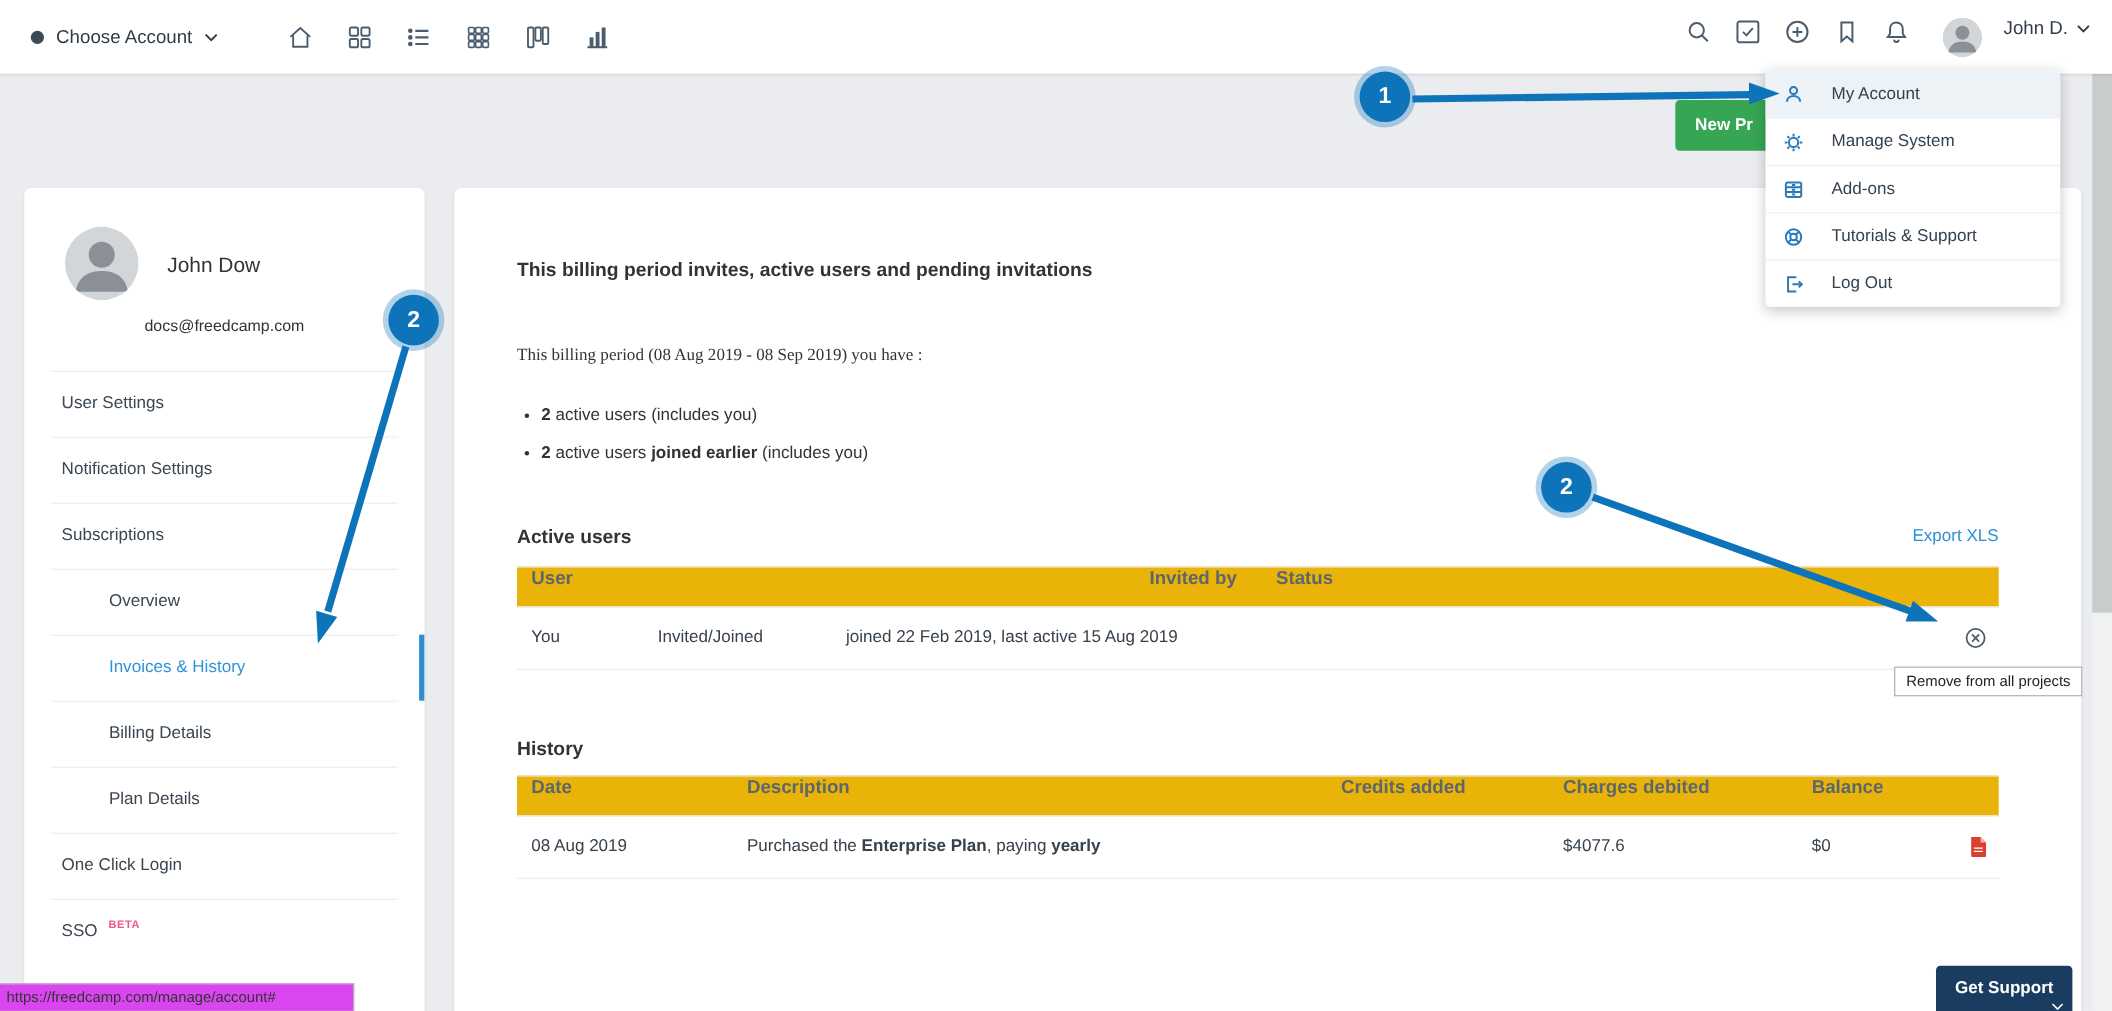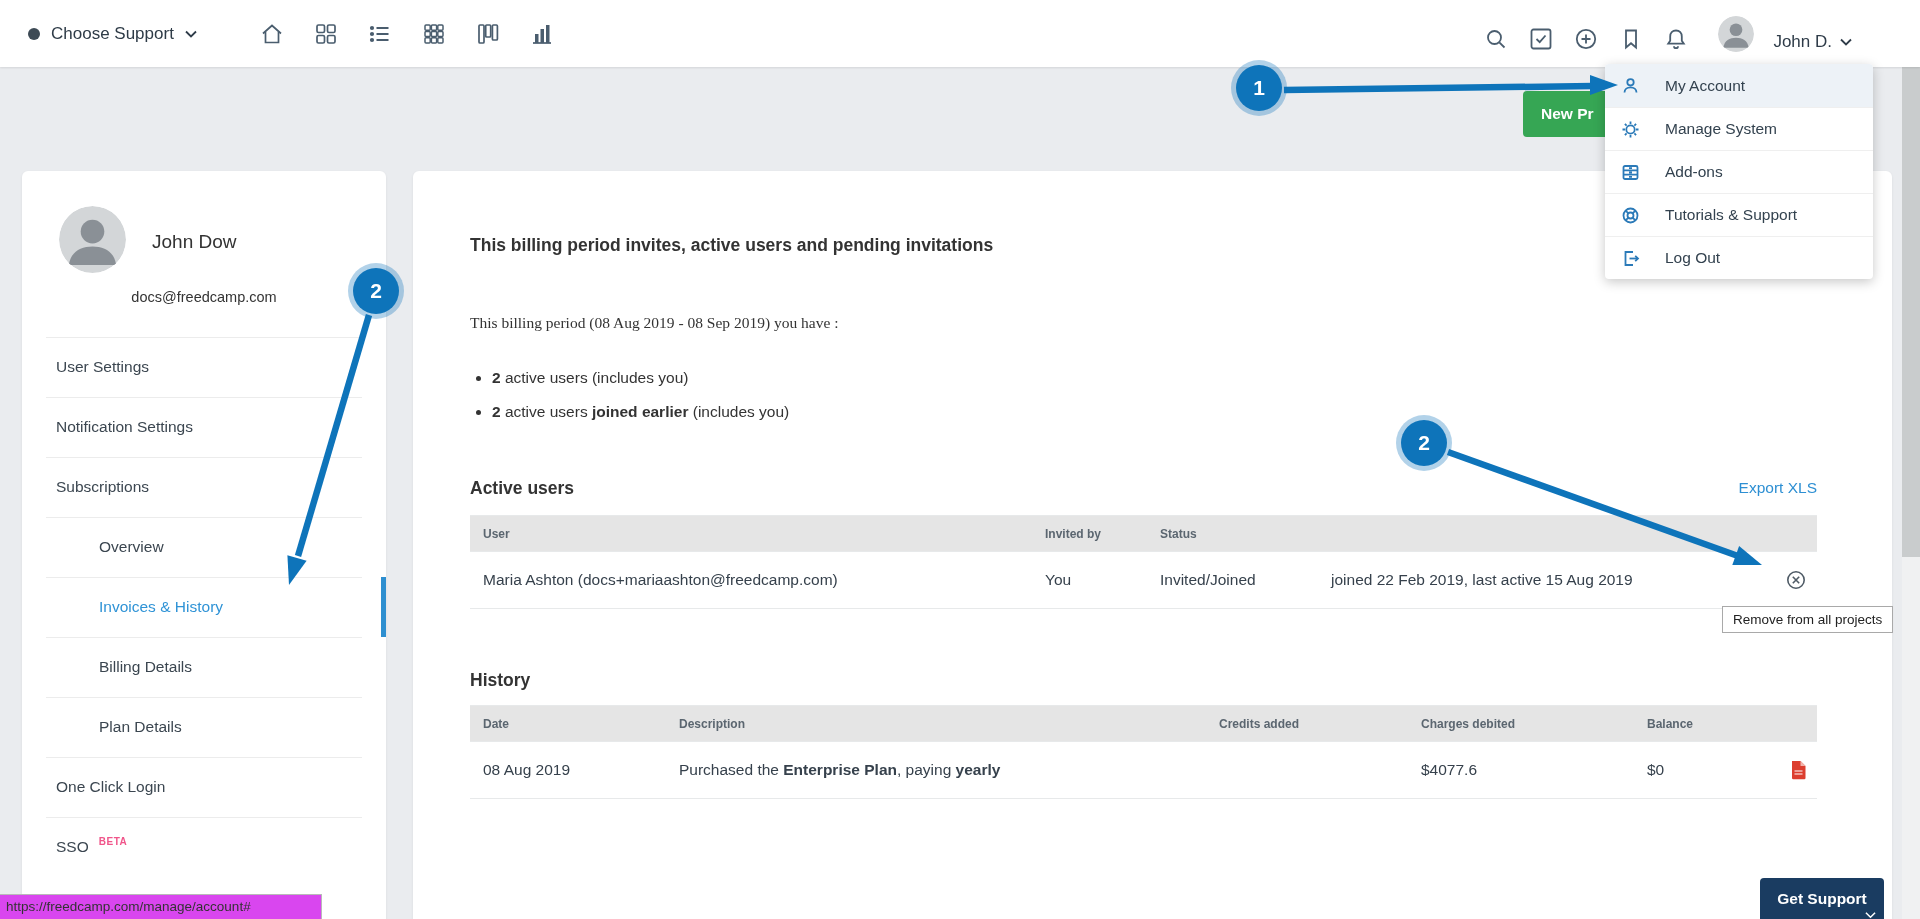--- a/index.html
+++ b/index.html
@@ -7,21 +7,21 @@
   body { font-family:"Liberation Sans", sans-serif; background:#eaecef; overflow:hidden; }
   .screen { position:relative; width:1920px; height:919px; }
 
   
   .topbar { position:absolute; left:0; top:0; width:1920px; height:67px; background:#fff;
             box-shadow:0 1px 2px rgba(0,0,0,.10); display:flex; align-items:center; z-index:5; }
   .tb-left { display:flex; align-items:center; gap:11px; padding-left:28px; color:#2e3b47; font-size:17px; cursor:pointer; }
   .proj-dot { width:12px; height:12px; border-radius:50%; background:#3d4a55; }
   .tb-nav { display:flex; align-items:center; gap:28px; margin-left:62px; color:#4a5d6e; }
   .tb-nav .icon, .tb-right .icon { width:26px; height:26px; display:inline-flex; cursor:pointer; }
-  .tb-right { margin-left:auto; display:flex; align-items:flex-end; gap:19px; padding-right:68px; color:#4a5d6e; }
+  .tb-right { margin-left:auto; display:flex; align-items:flex-start; gap:19px; padding-right:20px; color:#4a5d6e; }
   .tb-avatar { width:36px; height:36px; border-radius:50%; overflow:hidden; margin-left:10px; cursor:pointer; flex:none; }
   .tb-user { display:flex; align-items:center; gap:8px; color:#2f3c49; font-size:17px; cursor:pointer; }
   .chev { width:12px; height:8px; display:inline-flex; }
 
   
   .new-project { position:absolute; left:1523px; top:91px; width:170px; height:46px; background:#36a654;
                  color:#fff; font-size:15.5px; font-weight:bold; border-radius:4px; display:flex;
                  align-items:center; padding-left:18px; z-index:6; cursor:pointer; }
 
   
@@ -53,23 +53,23 @@
                border-radius:6px; box-shadow:0 1px 3px rgba(0,0,0,.07); z-index:1; }
   .card-inner { padding:62px 75px 0 57px; }
   .mc-heading { font-size:17.5px; line-height:24px; font-weight:bold; color:#333; }
   .mc-period { margin-top:54px; font-size:15.5px; line-height:24px; color:#333;font-family:Liberation Serif, serif; }
   .mc-bullets { margin-top:26px; padding-left:22px; }
   .mc-bullets li { font-size:15.5px; line-height:34px; color:#333; }
   .section-head { margin-top:46px; display:flex; align-items:center; justify-content:space-between; line-height:26px; }
   .section-title { font-size:17.5px; font-weight:bold; color:#333; }
   .link { color:#2d8fd3; font-size:15.5px; cursor:pointer; text-decoration:none; }
   .tbl { margin-top:14px; }
-  .tbl-head { display:flex; align-items:center; height:37px; background:#e5e5e5;
+  .tbl-head { display:flex; align-items:flex-start; height:37px; background:#eab308;
               border-top:1px solid #e7e9ea; border-bottom:1px solid #e7e9ea;
-              font-size:12px; font-weight:bold; color:#5b6670; }
+              font-size:17px; font-weight:bold; color:#5b6670; }
   .tbl-row { display:flex; align-items:center; height:57px; border-bottom:1px solid #e7e9ea;
              font-size:15.5px; color:#36414c; }
   .cell { padding-left:13px; }
   .au-user { width:562px; } .au-invited { width:115px; } .au-status { width:171px; }
   .au-activity { flex:1; } .au-action { width:48px; display:flex; justify-content:flex-end; padding-right:10px; }
   .h-date { width:196px; } .h-desc { width:540px; } .h-credits { width:202px; }
   .h-charges { width:226px; } .h-balance { width:138px; } .h-icon { flex:1; display:flex; justify-content:flex-start; padding-left:18px; }
   .icon-btn { width:22px; height:22px; display:inline-flex; cursor:pointer; color:#4f5b66; background:none; border:none; padding:0; }
 
   
@@ -99,21 +99,21 @@
   b { font-weight:bold; }
 </style>
 </head>
 <body>
 
 <div class="screen">
 
   <div class="topbar">
     <div class="tb-left">
       <span class="proj-dot"></span>
-      <span>Choose Support</span>
+      <span>Choose Account</span>
       <span class="chev">
         <svg viewBox="0 0 12 8" fill="none" stroke="#2f3c49" stroke-width="1.8">
             <path d="M1 1.5 L6 6.5 L11 1.5"></path>
           </svg>
       </span>
     </div>
     <div class="tb-nav">
       <span class="icon">
         <svg viewBox="0 0 26 26" fill="none" stroke="currentColor" stroke-width="1.7">
             <path d="M4 12.5 L13 4.5 L22 12.5"></path>
@@ -324,21 +324,20 @@
       </div>
       <div class="tbl">
         <div class="tbl-head">
           <span class="cell au-user">User</span>
           <span class="cell au-invited">Invited by</span>
           <span class="cell au-status">Status</span>
           <span class="cell au-activity"></span>
           <span class="cell au-action"></span>
         </div>
         <div class="tbl-row">
-          <span class="cell au-user">Maria Ashton (docs+mariaashton@freedcamp.com)</span>
           <span class="cell au-invited">You</span>
           <span class="cell au-status">Invited/Joined</span>
           <span class="cell au-activity">joined 22 Feb 2019, last active 15 Aug 2019</span>
           <span class="cell au-action">
             <button class="icon-btn">
               <svg viewBox="0 0 22 22" fill="none" stroke="currentColor" stroke-width="1.6">
                   <circle cx="11" cy="11" r="8.2"></circle>
                   <path d="M7.8 7.8 L14.2 14.2 M14.2 7.8 L7.8 14.2"></path>
                 </svg>
             </button>

